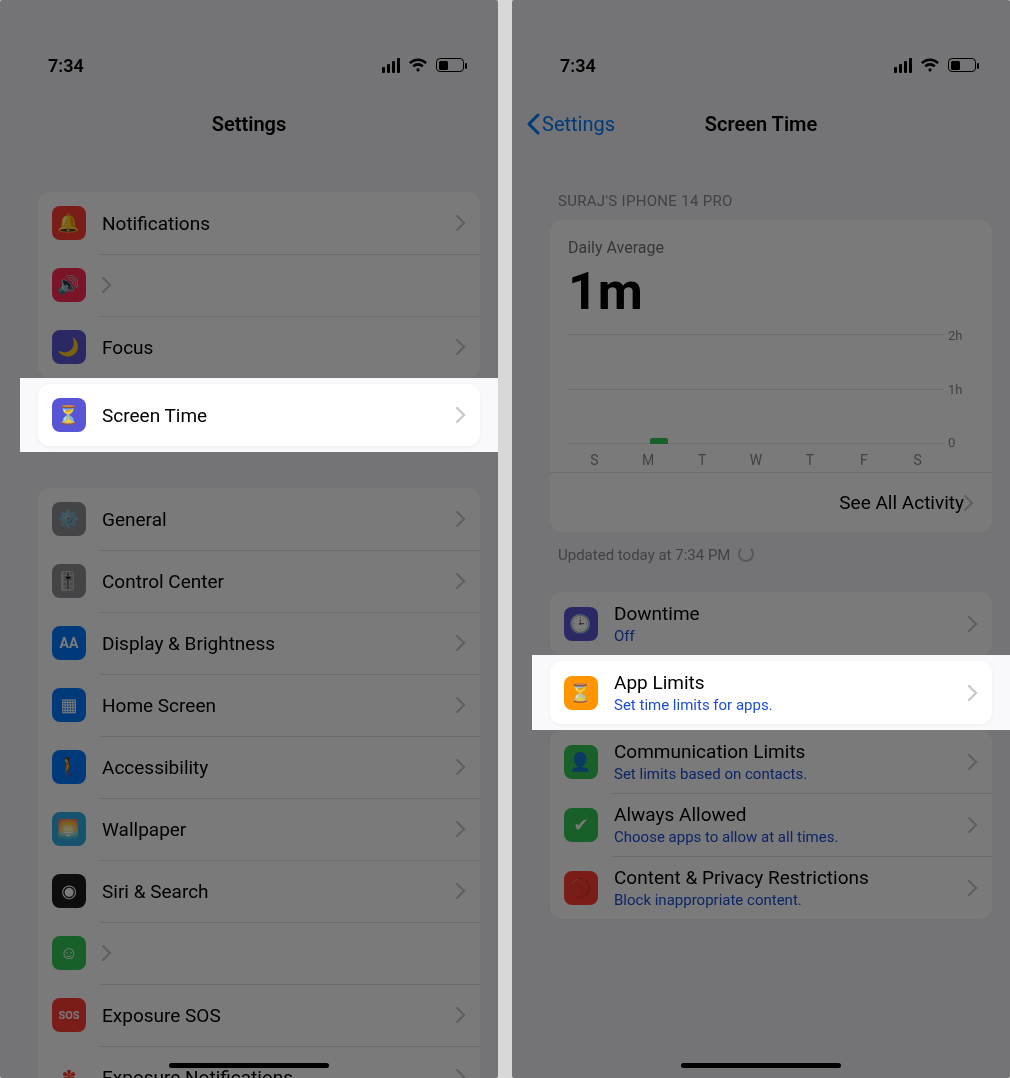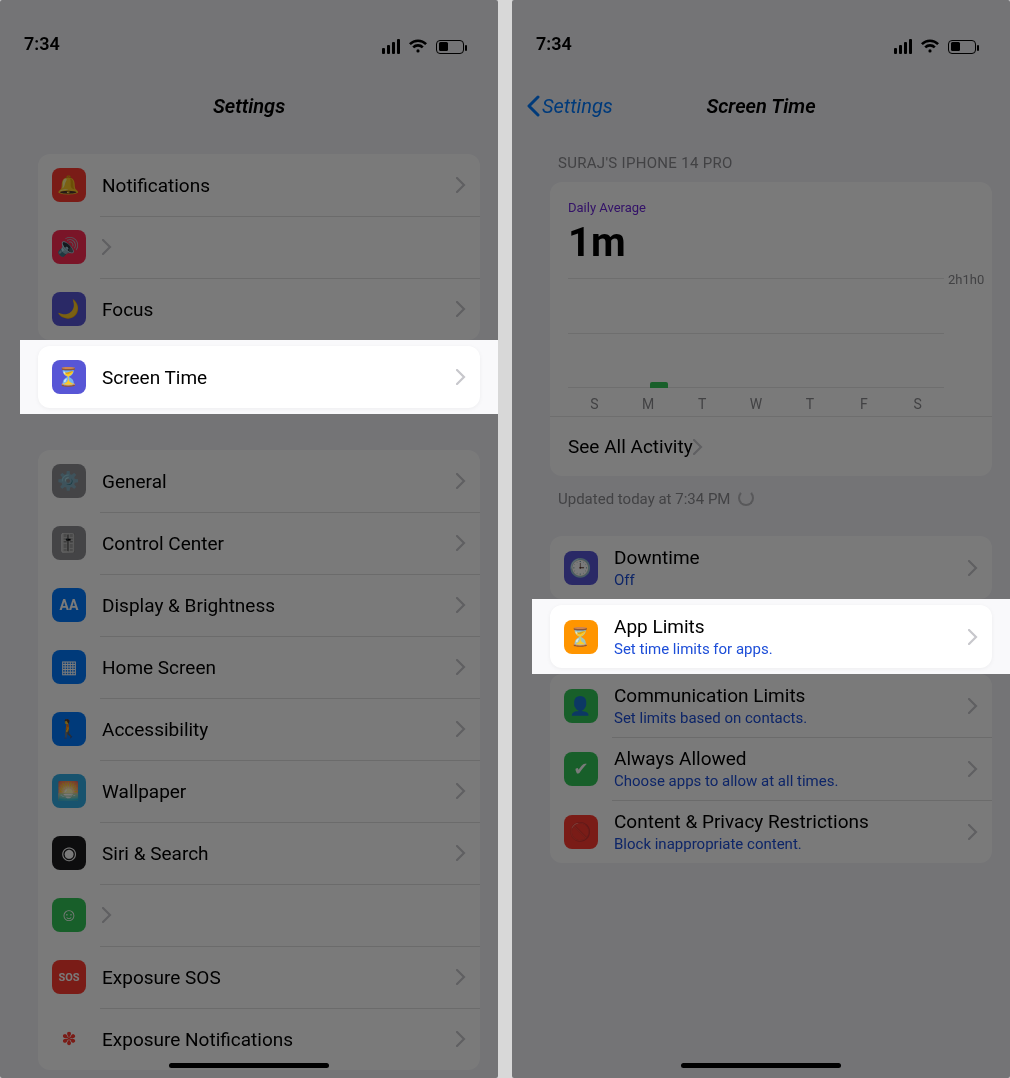--- a/index.html
+++ b/index.html
@@ -24,25 +24,26 @@
     position: absolute;
     inset: 0;
     background: rgba(0,0,0,0.52);
     pointer-events: none;
     z-index: 50;
   }
   
   .status-bar {
     height: 54px;
     display: flex;
-    align-items: flex-end;
+    align-items: center;
     justify-content: space-between;
-    padding: 0 34px 0 24px;
+    padding: 0 34px 0 48px;
     font-size: 18px;
     font-weight: 600;
+    margin-top: 38px;
   }
   .status-time { }
   .status-right { display: flex; align-items: center; gap: 8px; }
   .sig-bars { display: flex; align-items: flex-end; gap: 2px; }
   .sig-bars span { width: 3px; background: #000; border-radius: 1px; }
   .sig-bars span:nth-child(1){height:6px}
   .sig-bars span:nth-child(2){height:9px}
   .sig-bars span:nth-child(3){height:12px}
   .sig-bars span:nth-child(4){height:15px}
   .wifi-icon svg { display:block; }
@@ -50,26 +51,25 @@
     width: 28px; height: 14px; border: 1.5px solid #000; border-radius: 4px;
     position: relative; display:flex; align-items:center; padding:1.5px;
   }
   .battery::after { content:""; position:absolute; right:-4px; top:4px; width:2.5px; height:6px; background:#000; border-radius:1px;}
   .battery-fill { width: 40%; height: 100%; background:#000; border-radius:1.5px; }
 
   
   .nav-header {
     height: 64px;
     display:flex;
-    align-items:flex-end;
+    align-items:center;
     justify-content:center;
     position: relative;
     font-size: 20px;
     font-weight: 600;
-    font-style: italic;
   }
   .nav-back {
     position:absolute; left: 14px; display:flex; align-items:center;
     color:#007aff; font-weight:400; font-size:20px;
   }
   .nav-back svg { margin-right:2px; }
   .nav-title {}
 
   
   .content { padding: 0 18px 40px 18px; margin-left: 20px; }
@@ -122,50 +122,50 @@
     text-transform: uppercase;
     letter-spacing: 0.3px;
     padding: 36px 8px 10px 8px;
   }
   .card {
     background:#fff;
     border-radius:12px;
     overflow:hidden;
   }
   .card-pad { padding: 18px 18px 8px 18px;}
-  .avg-label { font-size:13px; color:#6d28d9; }
-  .avg-value { font-size:40px; font-weight:700; margin-top:4px; }
+  .avg-label { font-size:16px; color:#737373; }
+  .avg-value { font-size:52px; font-weight:700; margin-top:4px; }
   .chart {
     margin-top: 12px;
     position: relative;
     height: 130px;
   }
   .chart-grid {
     position:absolute; left:0; right:30px; top:0; bottom:20px;
     display:flex; flex-direction:column; justify-content:space-between;
   }
   .chart-grid div { height:1px; background: rgba(0,0,0,0.1); }
   .chart-ylabels {
     position:absolute; right:0; top:-6px; bottom:14px;
-    display:flex; flex-direction:row; justify-content:space-between;
+    display:flex; flex-direction:column; justify-content:space-between;
     font-size:13px; color:#8a8a8e; text-align:left; width:26px;
   }
   .chart-days {
     position:absolute; left:0; right:30px; bottom:-4px;
     display:flex; justify-content:space-between;
     font-size:14px; color:#8a8a8e;
   }
   .chart-days span { width: 14%; text-align:center;}
   .chart-bar {
     position:absolute; bottom:20px; width:18px; height:6px;
     background:#34c759; border-radius:2px 2px 0 0;
     left: calc(14.28% * 1 + 6%);
   }
   .see-all {
-    display:flex; align-items:center; justify-content:flex-start;
+    display:flex; align-items:center; justify-content:flex-end;
     padding: 18px 18px;
     border-top:1px solid rgba(0,0,0,0.1);
     font-size:19px;
   }
   .updated {
     font-size:15px; color:#8a8a8e; padding: 14px 8px 0 8px;
     display:flex; align-items:flex-start; gap:8px;
   }
   .spinner {
     width:16px; height:16px;

